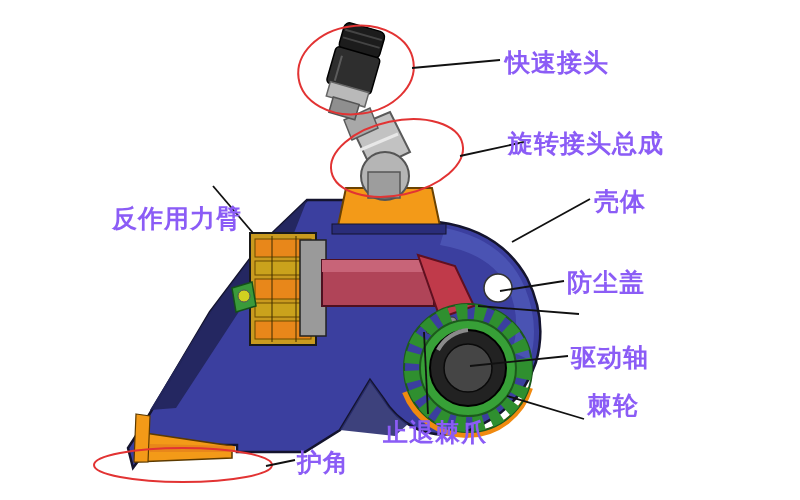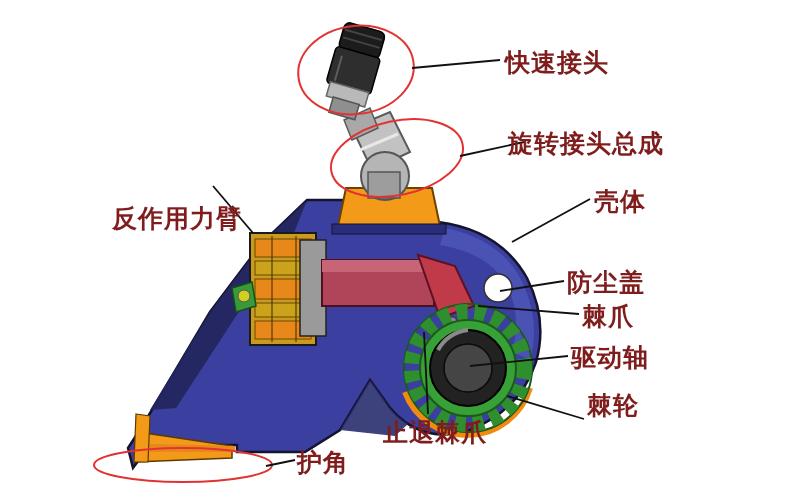--- a/index.html
+++ b/index.html
@@ -6,21 +6,21 @@
   #stage{
     position:relative;
     width:800px;height:500px;
     background:#ffffff;
     overflow:hidden;
     font-family:"Liberation Sans","DejaVu Sans",sans-serif;
   }
   #art{position:absolute;left:0;top:0;width:800px;height:500px;}
   .lbl{
     position:absolute;
-    color:#7f1d1d;
+    color:#8b5cf6;
     font-size:25px;
     font-weight:600;
     letter-spacing:1px;
     white-space:nowrap;
     user-select:none;
   }
 </style>
 </head>
 <body>
 
@@ -133,21 +133,20 @@
   <div class="lbl" style="left:112px; top:158px;margin-top:44px;">反作用力臂</div>
 
   <div class="lbl" style="left:505px; top:46px;">快速接头</div>
 
   <div class="lbl" style="left:508px; top:127px;">旋转接头总成</div>
 
   <div class="lbl" style="left:594px; top:185px;">壳体</div>
 
   <div class="lbl" style="left:567px; top:266px;text-align:right;">防尘盖</div>
 
-  <div class="lbl" style="left:582px; top:300px;">棘爪</div>
 
   <div class="lbl" style="left:571px; top:341px;">驱动轴</div>
 
   <div class="lbl" style="left:587px; top:389px;">棘轮</div>
 
   <div class="lbl" style="left:383px; top:416px;">止退棘爪</div>
 
   <div class="lbl" style="left:297px; top:446px;">护角</div>
 
 </div>

